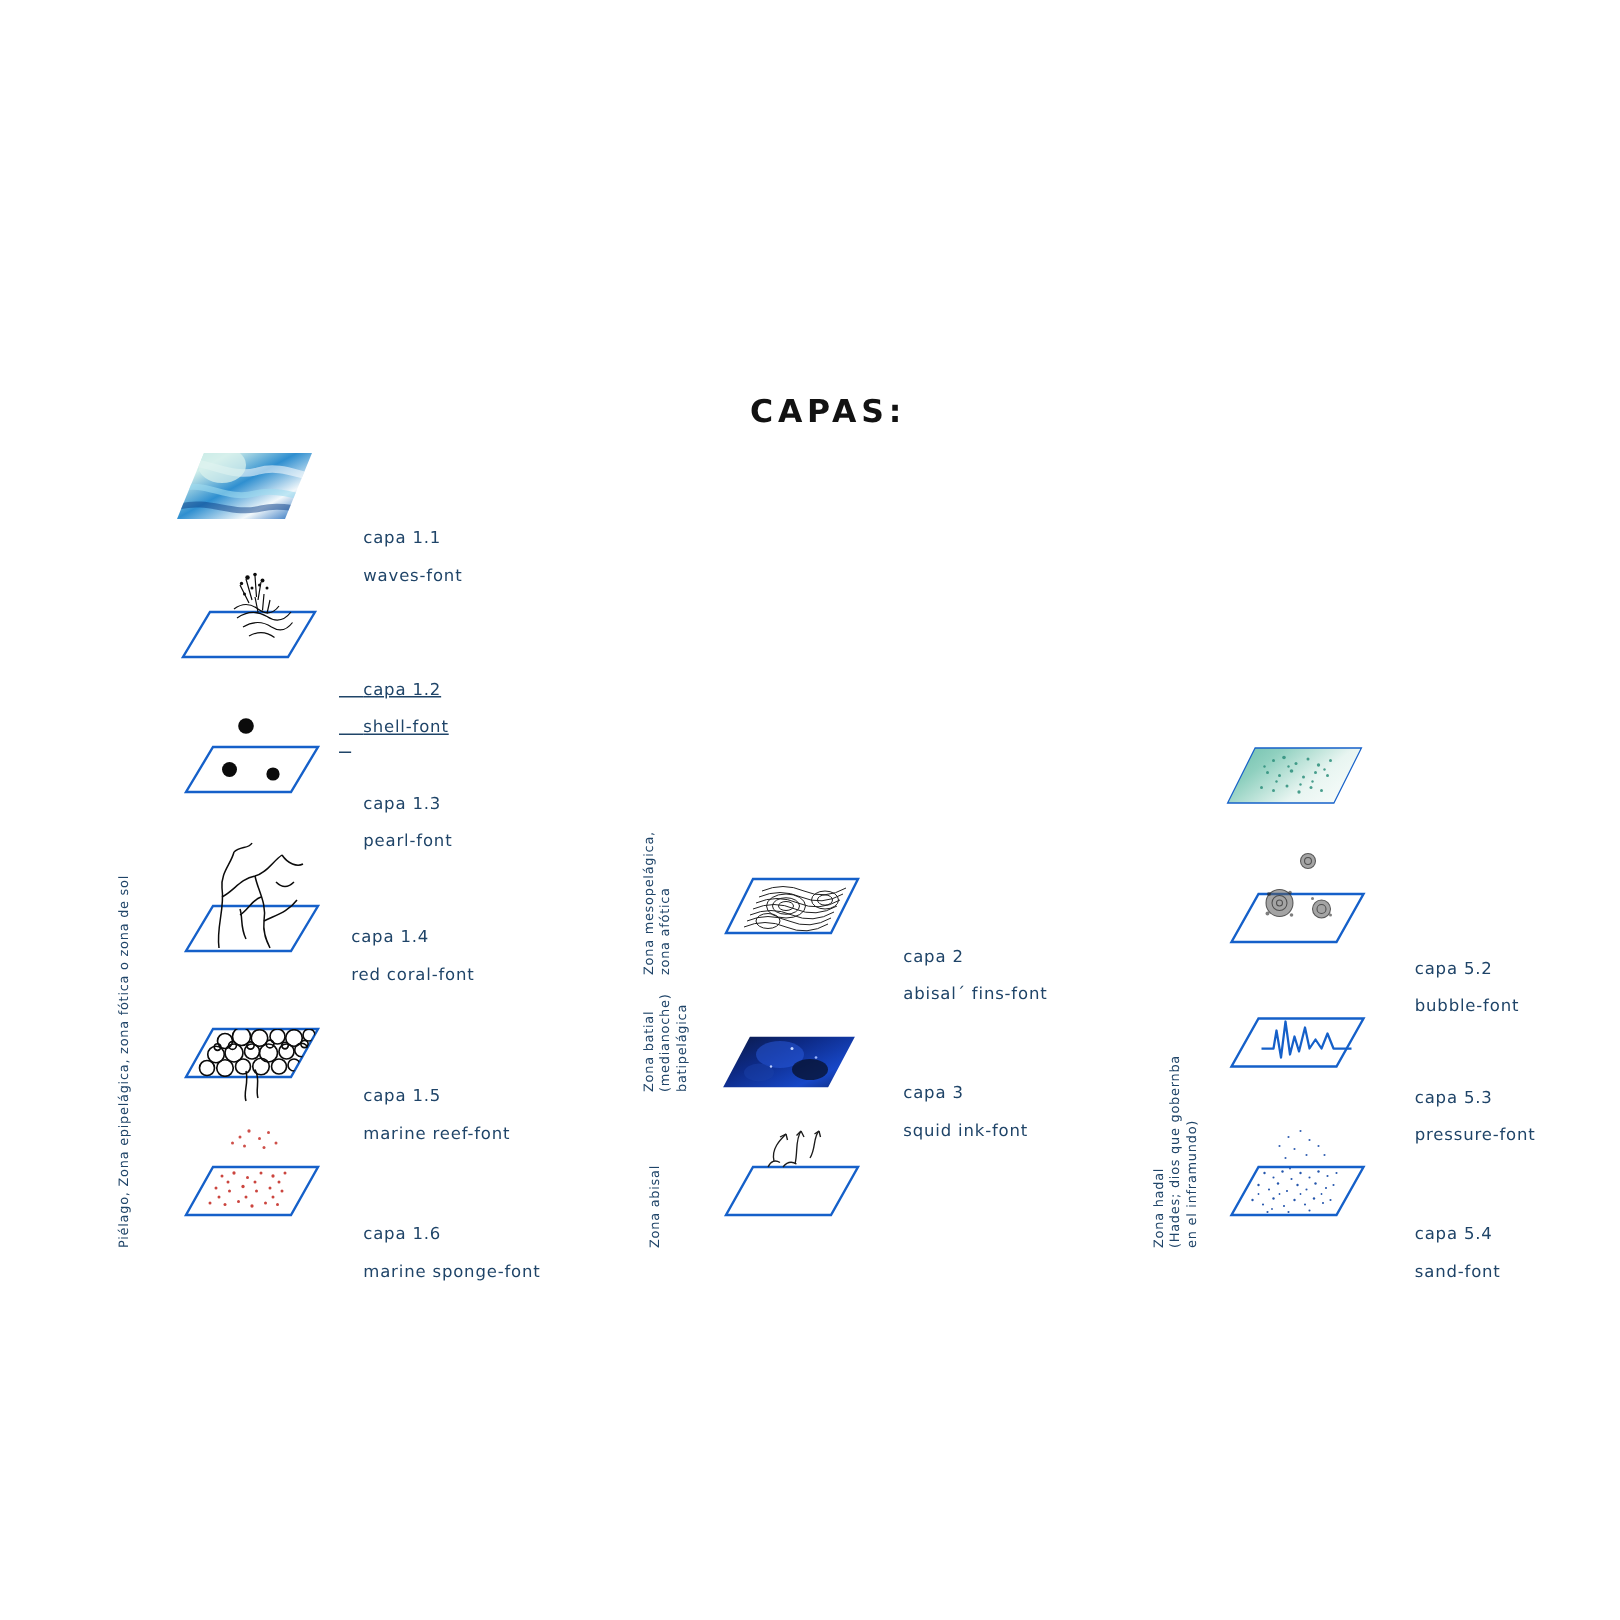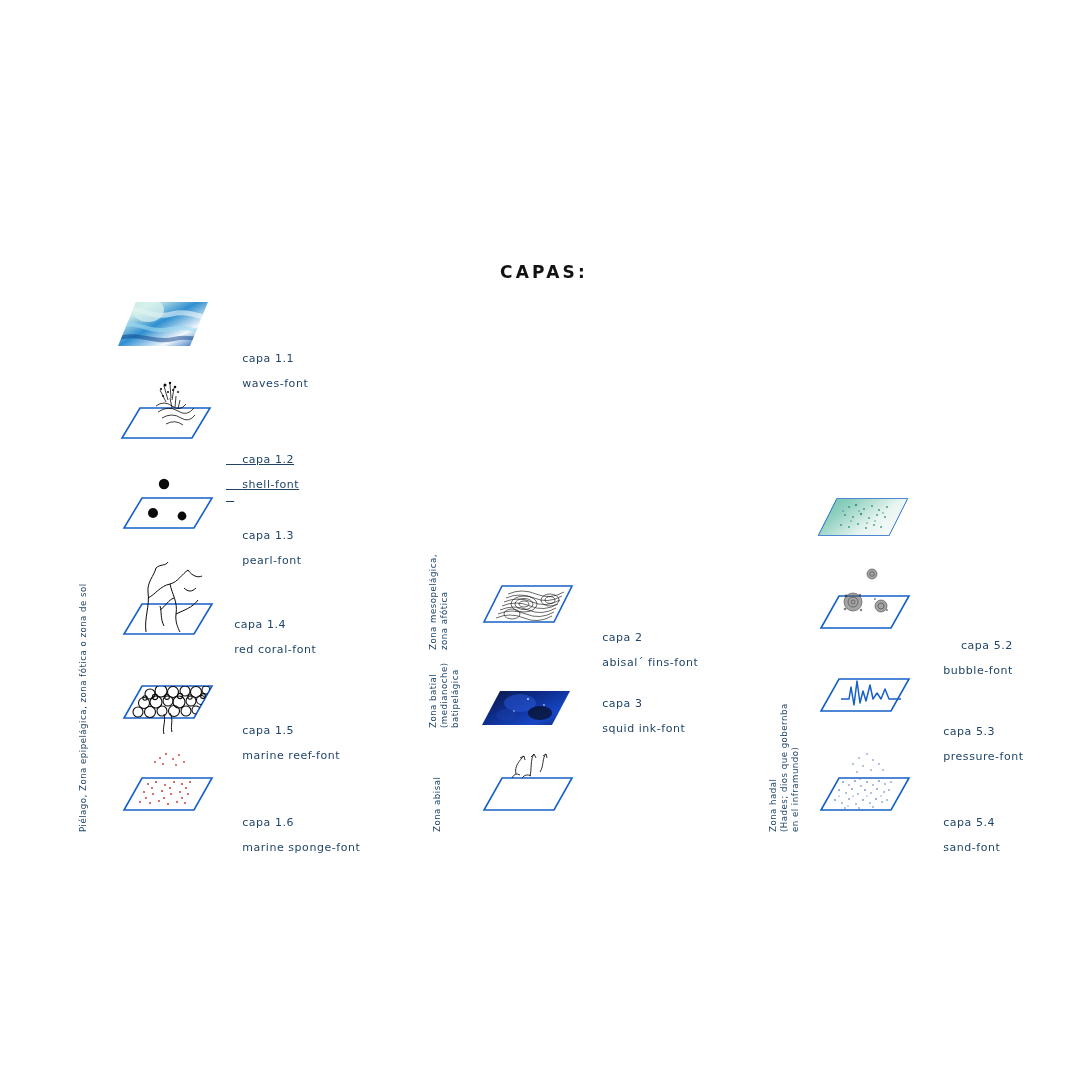--- a/index.html
+++ b/index.html
@@ -12,21 +12,21 @@
     position:relative;
     overflow:hidden;
   }
   .stage{position:absolute;left:0;top:0;width:1080px;height:1080px;}
 
   
   #title{
     position:absolute;
     left:500px;top:262px;
     font-family:"DejaVu Sans", sans-serif;
-    font-size:17px;
+    font-size:21px;
     font-weight:700;
     letter-spacing:3.2px;
     color:#121212;
     white-space:nowrap;
   }
 
   
   .caption{
     position:absolute;
     font-family:"DejaVu Sans", sans-serif;
@@ -316,21 +316,21 @@
         <rect x="0" y="0" width="110" height="52" fill="url(#gink)"></rect>
         <ellipse cx="42" cy="18" rx="16" ry="9" fill="#2a5ce0" opacity=".5"></ellipse>
         <ellipse cx="62" cy="28" rx="12" ry="7" fill="#07102a" opacity=".75"></ellipse>
         <ellipse cx="28" cy="30" rx="10" ry="6" fill="#1a3fa8" opacity=".5"></ellipse>
         <circle cx="50" cy="14" r="1" fill="#c8d8ff"></circle>
         <circle cx="66" cy="20" r=".9" fill="#9fb8ff"></circle>
         <circle cx="36" cy="26" r=".8" fill="#bdd0ff"></circle>
       </g>
     </svg>
   </div>
-  <div class="caption" style="left:586px;top:686px;">
+  <div class="caption" style="left:586px;top:711px;">
     <span>capa 3</span><br>
     <span>squid ink-font</span>
   </div>
 
   <div class="tile" style="left:478px;top:748px;">
     <svg width="115" height="68" viewBox="0 0 115 68">
       <polygon class="plane" points="24,30 94,30 76,62 6,62"></polygon>
       <g stroke="#1b1b1b" fill="none" stroke-width=".9">
         <path d="M38,26 C36,18 42,12 46,8"></path>
         <path d="M46,8 l-4,2 M46,8 l1,4"></path>
@@ -414,21 +414,21 @@
       <g fill="#2a2a2a" opacity=".6">
         <circle cx="31" cy="36" r="1.4"></circle>
           <circle cx="45" cy="35" r="1.2"></circle>
           <circle cx="30" cy="49" r="1.3"></circle>
         <circle cx="46" cy="50" r="1.2"></circle>
           <circle cx="60" cy="39" r="1"></circle>
           <circle cx="72" cy="50" r="1"></circle>
       </g>
     </svg>
   </div>
-  <div class="caption" style="left:927px;top:628px;text-align:right;">
+  <div class="caption" style="left:927px;top:628px;">
     <span>capa 5.2</span><br>
     <span>bubble-font</span>
   </div>
 
   <div class="tile" style="left:815px;top:665px;">
     <svg width="115" height="58" viewBox="0 0 115 58">
       <polygon class="plane" points="24,14 94,14 76,46 6,46"></polygon>
       <path d="M26,34 L34,34 L36,22 L39,40 L42,16 L45,38 L48,26 L51,36 L55,20 L58,34 L62,28 L66,34 L70,24 L74,34 L86,34" stroke="#1560c9" stroke-width="1.5" fill="none" stroke-linejoin="round"></path>
     </svg>
   </div>

